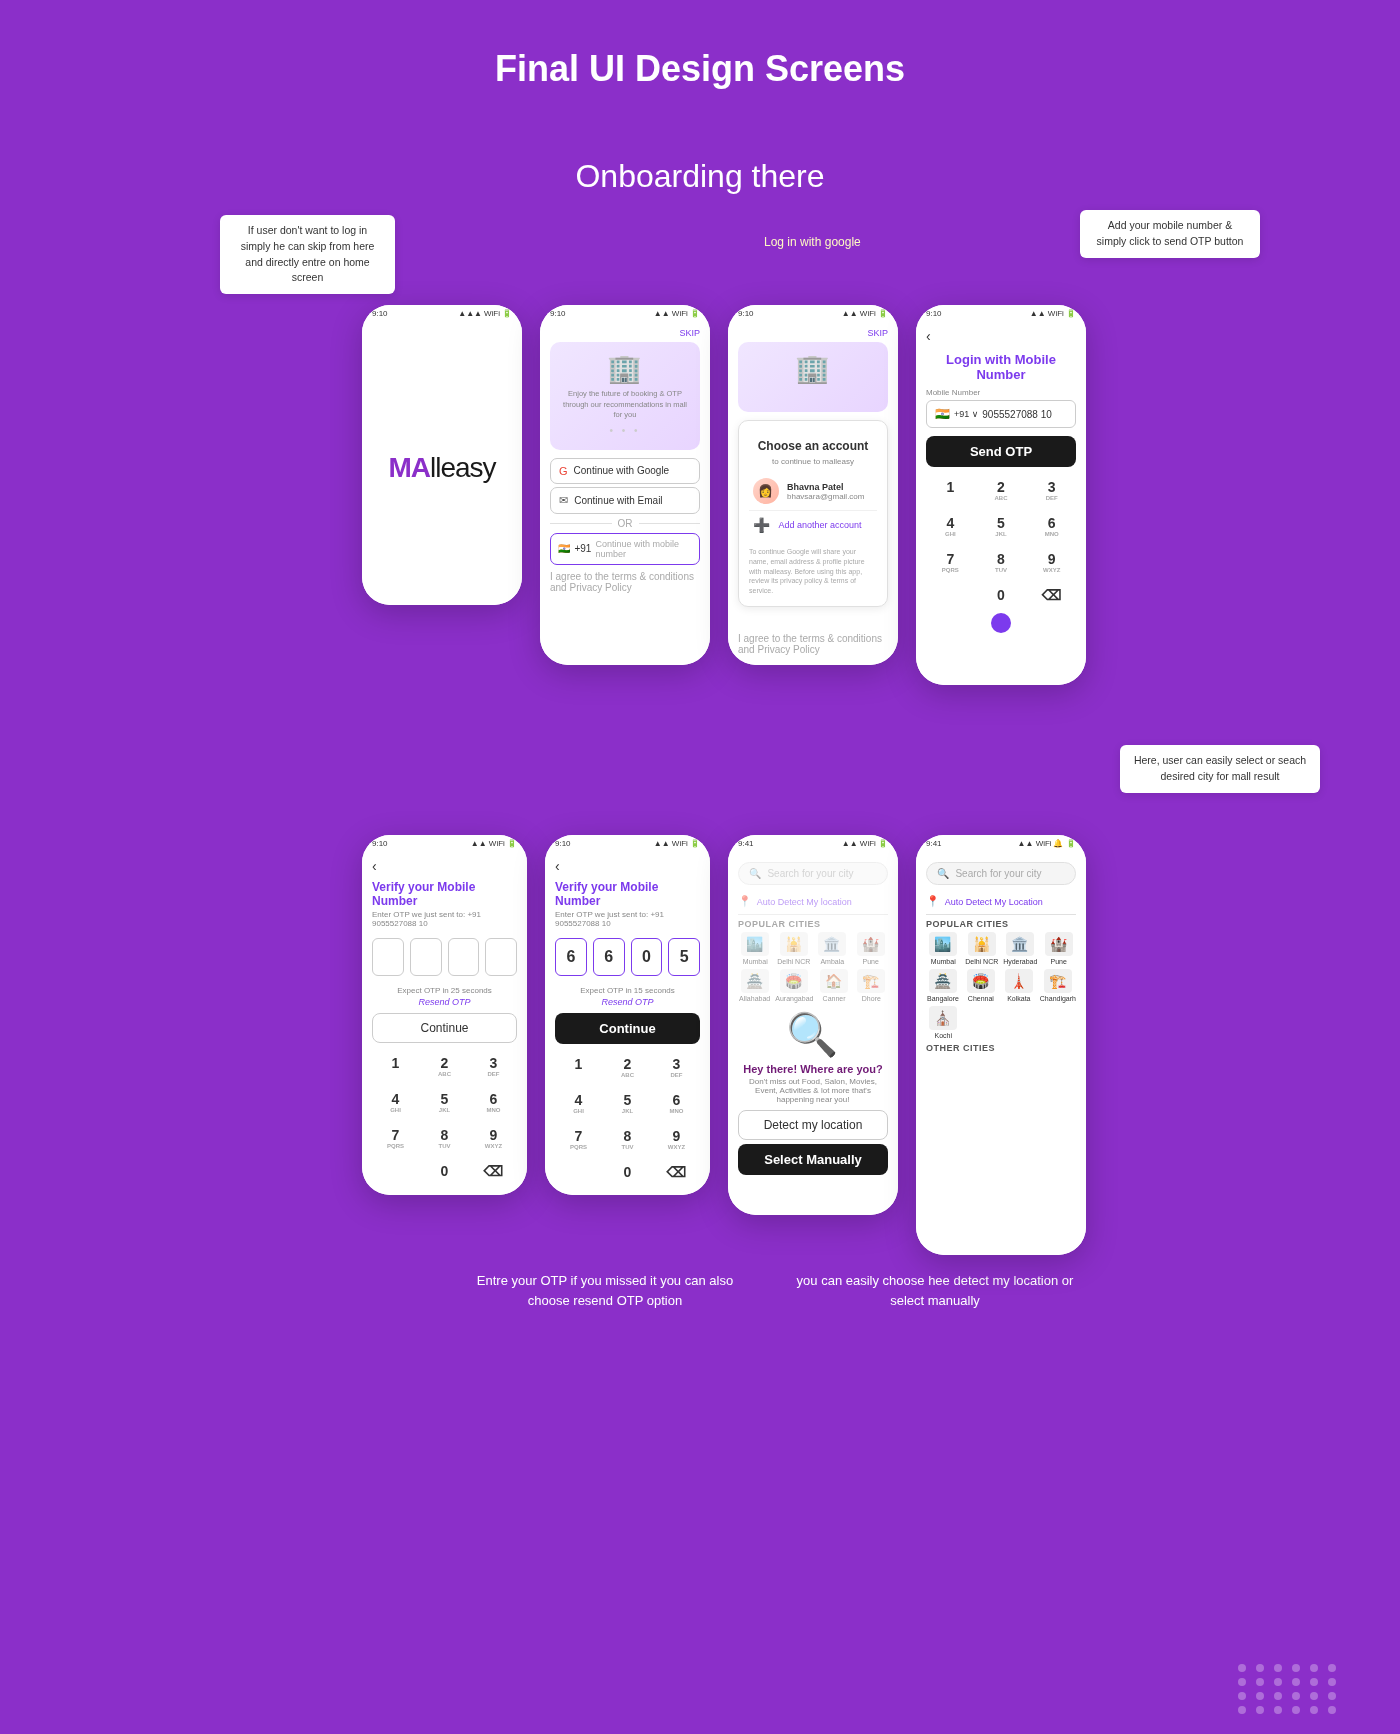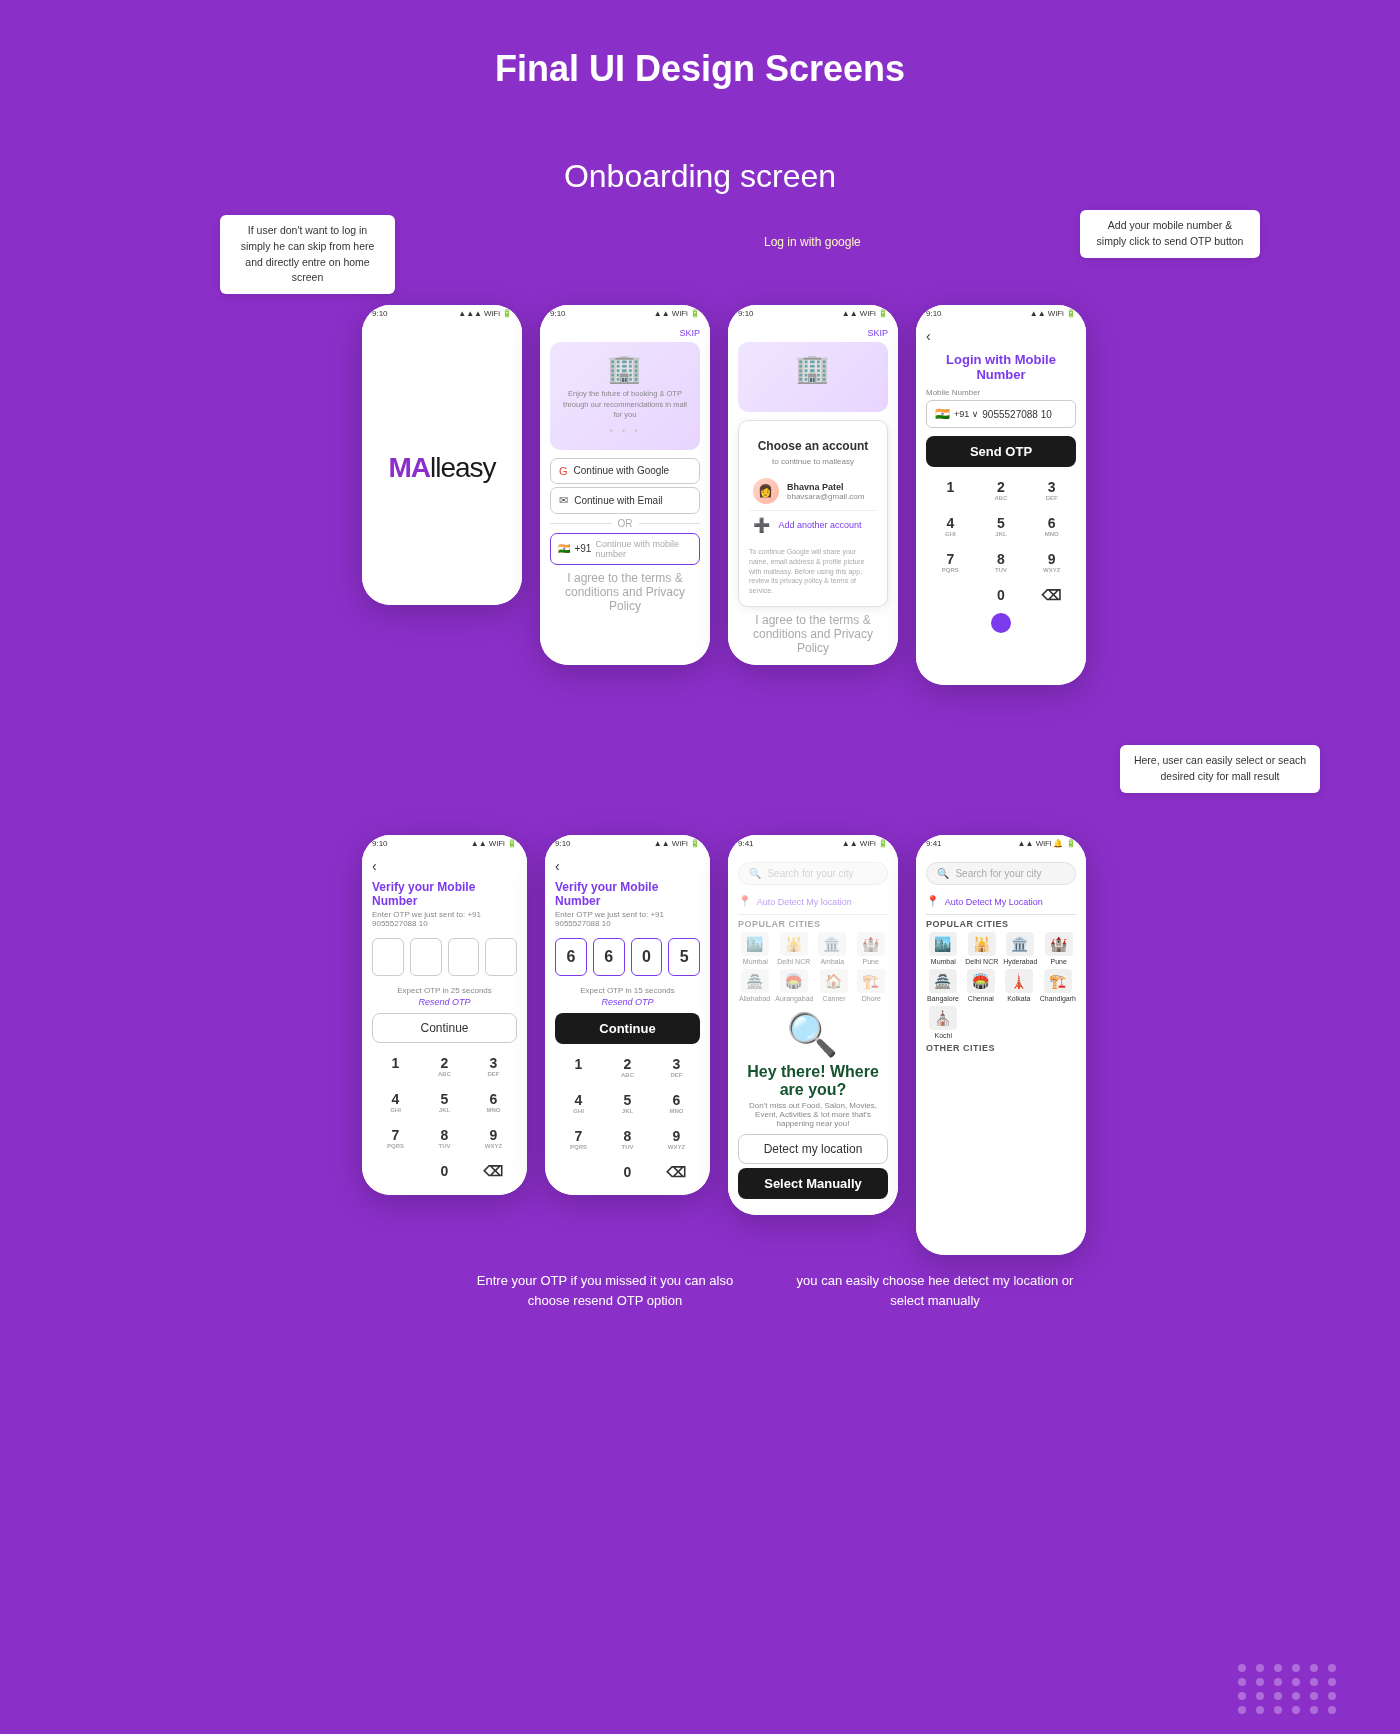--- a/index.html
+++ b/index.html
@@ -130,21 +130,21 @@
     .email-icon { color: #555; font-size: 11px; }
 
     .phone-input-row {
       display: flex; align-items: center; gap: 4px;
       border: 1.5px solid #7c3aed; border-radius: 7px;
       padding: 5px 7px; font-size: 10px; color: #333;
       background: #fff; margin: 4px 0;
     }
 
     .terms-text {
-      font-size: 12px; color: #aaa; text-align: center; margin-top: 6px;
+      font-size: 10px; color: #aaa; text-align: left; margin-top: 6px;
     }
 
     
     .otp-boxes {
       display: flex; gap: 6px; margin: 10px 0;
     }
     .otp-box {
       width: 32px; height: 38px;
       border: 1.5px solid #ccc; border-radius: 6px;
       display: flex; align-items: center; justify-content: center;
@@ -187,21 +187,21 @@
       background: #f0f0f0; border-radius: 4px;
       display: flex; align-items: center; justify-content: center;
       font-size: 14px;
     }
     .other-cities-list { margin-top: 3px; }
     .city-list-item {
       font-size: 9px; color: #333; padding: 3px 0;
       border-bottom: 1px solid #f0f0f0;
     }
     .location-title {
-      font-size: 16px; font-weight: 700; color: #14532d;
+      font-size: 11px; font-weight: 700; color: #701a75;
       text-align: center; margin: 4px 0 2px;
     }
     .location-subtitle {
       font-size: 8px; color: #888; text-align: center; margin-bottom: 6px;
     }
 
     
     .choose-title {
       font-size: 12px; font-weight: 700; color: #333;
       text-align: center; margin: 8px 0 4px;
@@ -311,21 +311,21 @@
 
     .back-arrow { font-size: 14px; color: #333; cursor: pointer; margin-bottom: 4px; }
   </style>
 </head>
 <body>
 
 <div class="page-header">
   <h1 class="page-title">Final UI Design Screens</h1>
 </div>
 
-<h2 class="section-title">Onboarding screen</h2>
+<h2 class="section-title">Onboarding there</h2>
 
 <div style="position:relative; height:90px; margin: 0 60px;">
 
   <div style="position:absolute; left:160px; top:10px; background:#fff; color:#333; font-size:10.5px; border-radius:6px; padding:8px 12px; text-align:center; line-height:1.5; max-width:175px; box-shadow:0 2px 8px rgba(0,0,0,0.12); z-index:10;">If user don't want to log in simply he can skip from here and directly entre on home screen</div>
 
   <div style="position:absolute; right:80px; top:5px; background:#fff; color:#333; font-size:10.5px; border-radius:6px; padding:8px 12px; text-align:center; line-height:1.5; max-width:180px; box-shadow:0 2px 8px rgba(0,0,0,0.12); z-index:10;">Add your mobile number &amp; simply click to send OTP button</div>
 
   <div style="position:absolute; left:55%; top:30px; background:rgba(0,0,0,0); color:#fef9c3; font-size:12px; font-weight:500; z-index:10; white-space:nowrap;">Log in with google</div>
 </div>
 

